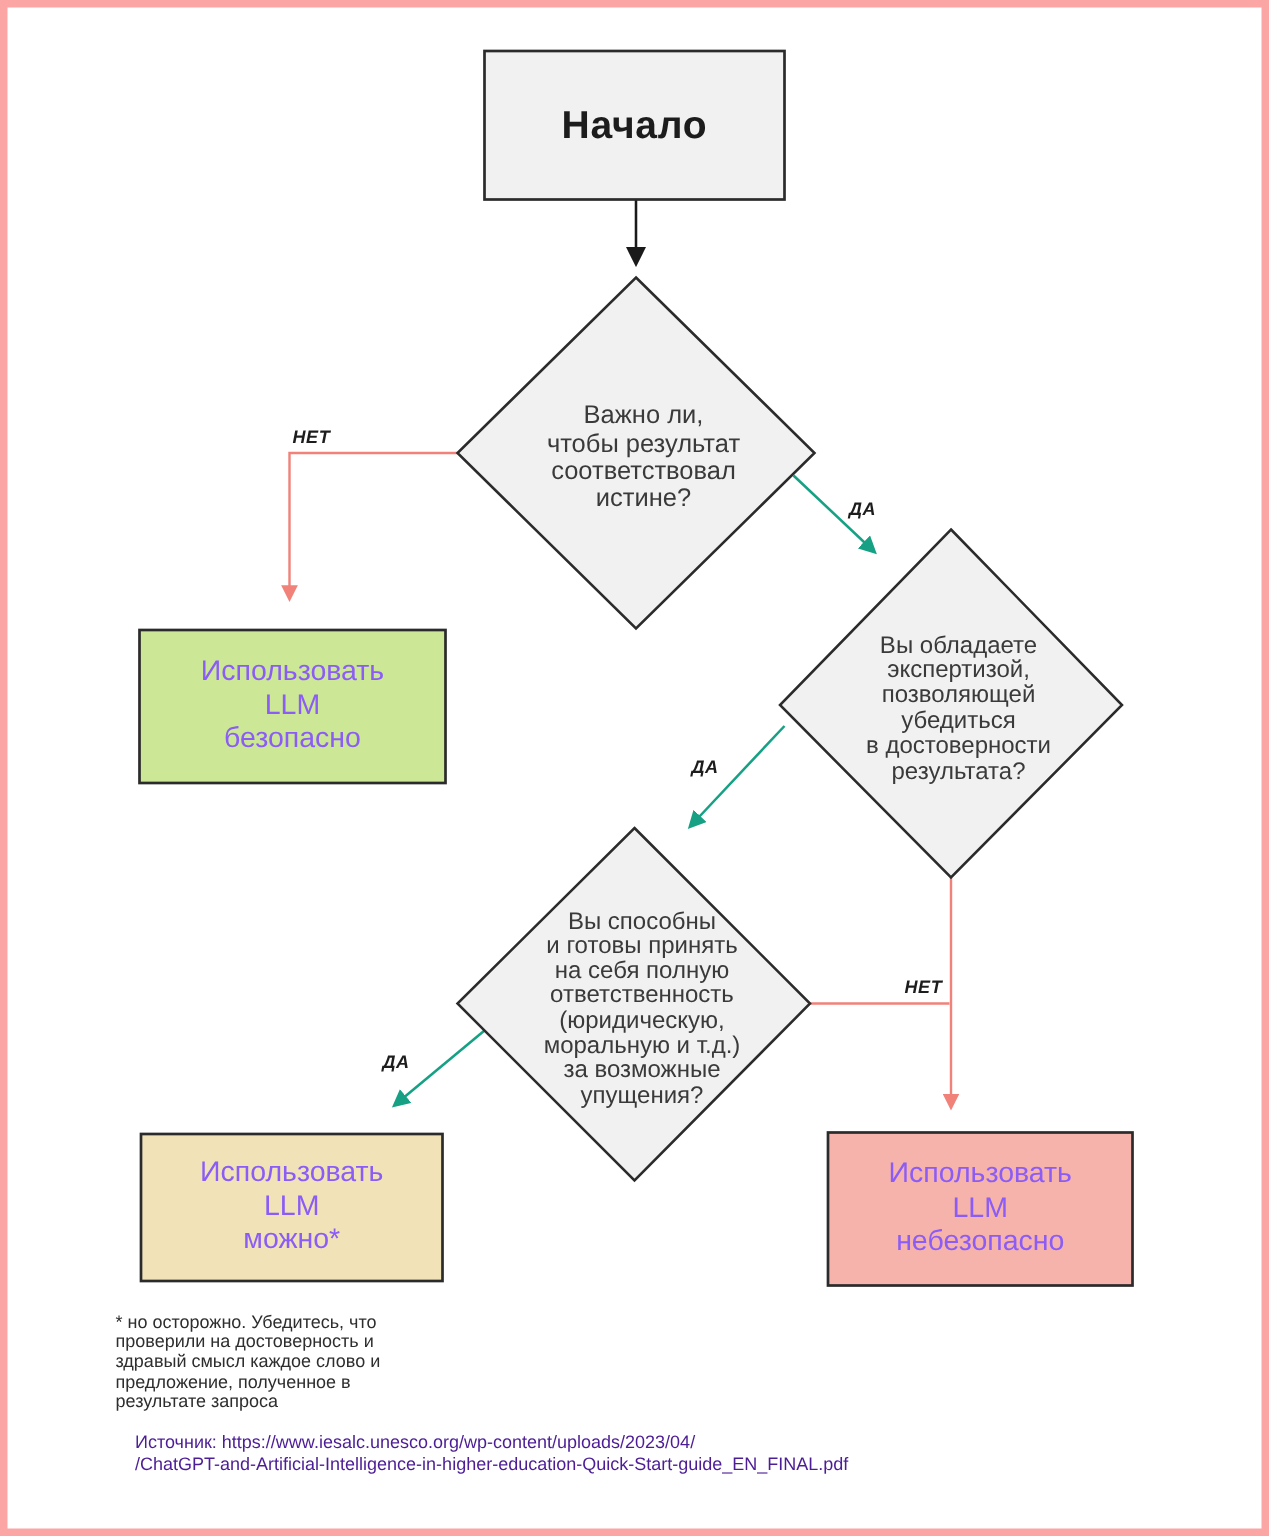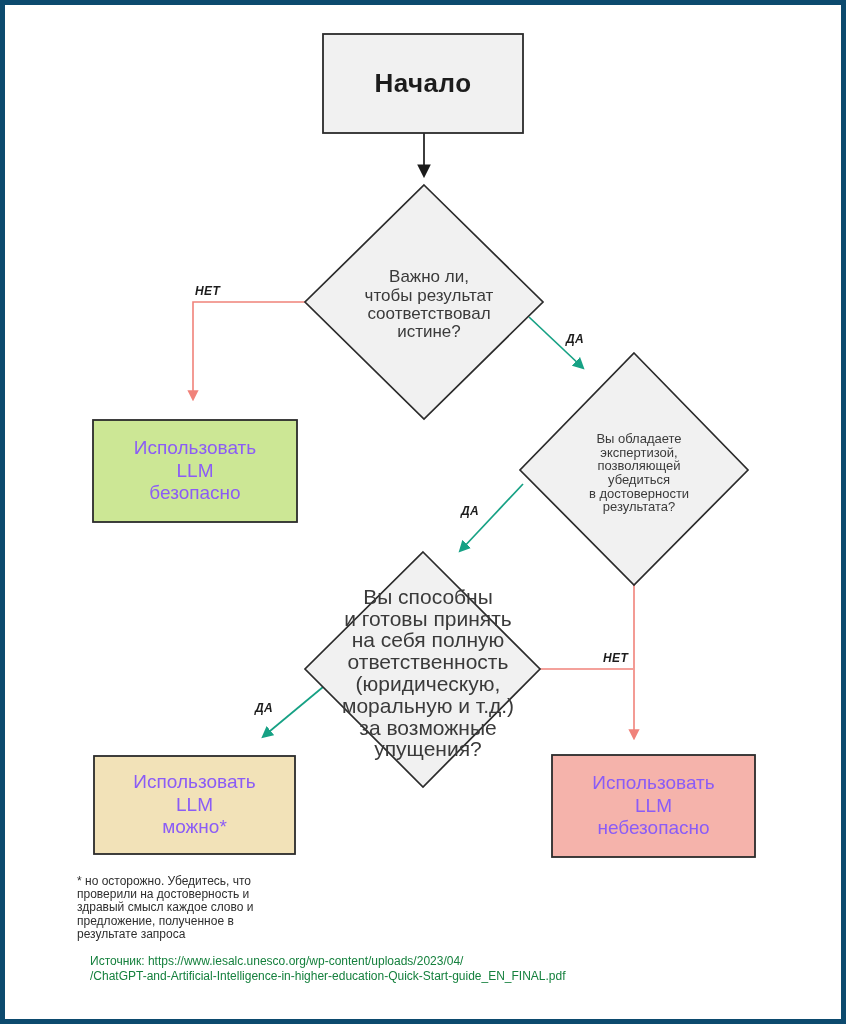--- a/index.html
+++ b/index.html
@@ -1,41 +1,41 @@
 <!DOCTYPE html>
 <html><head>
 <meta charset="utf-8">
 <style>
   html,body{margin:0;padding:0;background:#fff;}
   .frame{
     position:relative;
     width:846px;height:1024px;
     box-sizing:border-box;
-    border:5px solid #0c4a6e;
+    border:5px solid #fca5a5;
     background:#ffffff;
     font-family:"Liberation Sans","DejaVu Sans",sans-serif;
     overflow:hidden;
   }
   .layer{position:absolute;left:-5px;top:-5px;width:846px;height:1024px;}
   .lbl{
     position:absolute;
     display:flex;align-items:center;justify-content:center;
     text-align:center;
     white-space:pre-line;
     color:#333;
     pointer-events:none;
   }
   .start-label{
     left:318px;top:29px;width:200px;height:99px;
     font-size:26px;font-weight:700;color:#1c1c1c;letter-spacing:.5px;
   }
   .diamond-label{font-size:17px;line-height:1.08;color:#3a3a3a;text-align:center;}
   .d1-label{left:299px;top:240px;width:250px;height:120px;}
-  .d2-label{left:509px;top:375px;width:250px;height:186px;font-size:13px;line-height:1.05;}
-  .d3-label{left:298px;top:580px;width:250px;height:176px;font-size:21px;line-height:1.04;}
+  .d2-label{left:509px;top:375px;width:250px;height:186px;font-size:16px;line-height:1.05;}
+  .d3-label{left:298px;top:580px;width:250px;height:176px;font-size:16px;line-height:1.04;}
   .outcome-label{font-size:19px;line-height:1.18;color:#8b5cf6;}
   .safe-label{left:88px;top:415px;width:204px;height:102px;}
   .ok-label{left:89px;top:751px;width:201px;height:98px;}
   .unsafe-label{left:547px;top:750px;width:203px;height:102px;}
   .edge-label{
     position:absolute;
     font-size:12px;font-weight:700;color:#1d1d1d;letter-spacing:.4px;
     white-space:nowrap;pointer-events:none;font-style:italic;
   }
   .no1{left:190px;top:279px;}
@@ -43,21 +43,21 @@
   .yes2{left:456px;top:499px;}
   .no2{left:598px;top:646px;}
   .yes3{left:250px;top:696px;}
   .footnote{
     position:absolute;left:72px;top:870px;width:230px;
     font-size:12px;line-height:1.1;font-weight:500;color:#2e2e2e;
     white-space:pre-line;
   }
   .source{
     position:absolute;left:85px;top:949px;width:620px;
-    font-size:12px;line-height:1.25;color:#15803d;
+    font-size:12px;line-height:1.25;color:#4c1d95;
     white-space:pre-line;
   }
 </style>
 </head>
 <body>
 
 <div class="frame">
 
   <svg class="layer" viewBox="0 0 846 1024" xmlns="http://www.w3.org/2000/svg">
     <defs>

